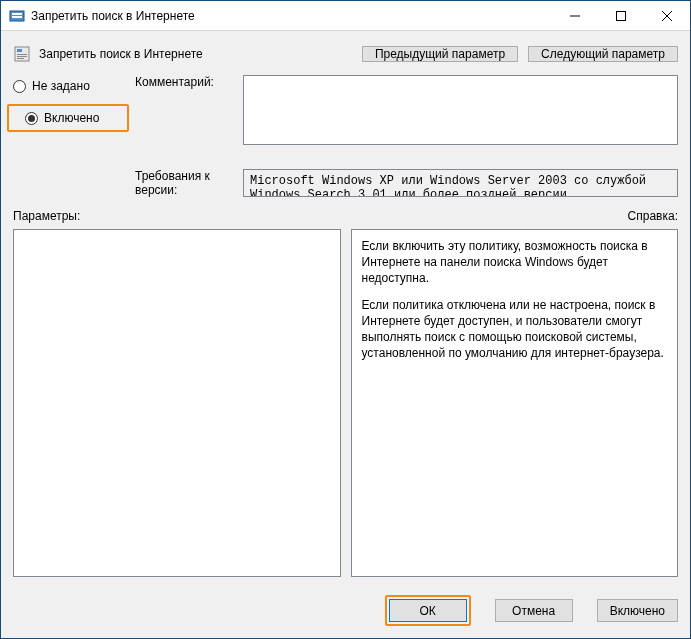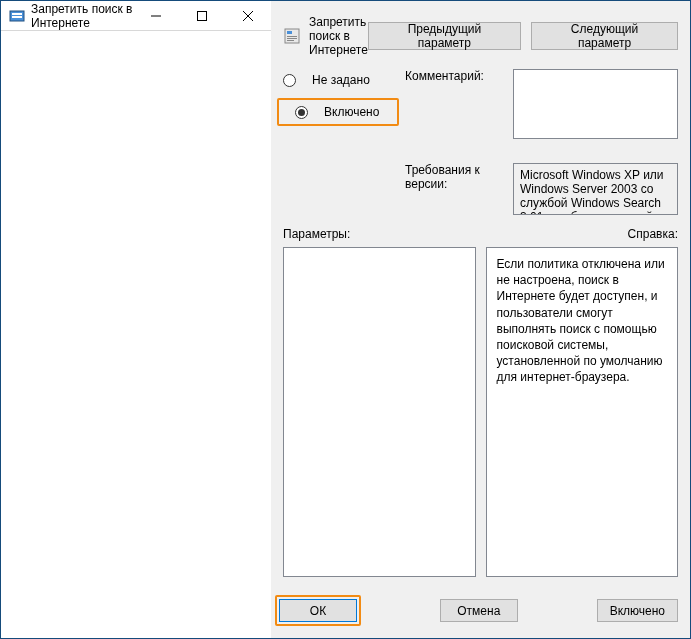--- a/index.html
+++ b/index.html
@@ -1,47 +1,47 @@
 <!DOCTYPE html>
 <html><head>
 <meta charset="utf-8">
 <style>
   * { box-sizing: border-box; }
   html, body { margin: 0; padding: 0; font-family: 'Segoe UI', Tahoma, sans-serif; font-size: 12px; color: #000; }
-  .window { width: 691px; height: 639px; border: 1px solid #154b7b; background: #fff; position: relative; display: flex; flex-direction: row; }
+  .window { width: 691px; height: 639px; border: 1px solid #154b7b; background: #fff; position: relative; display: flex; flex-direction: column; }
   .titlebar { height: 30px; background: #fff; border-bottom: 1px solid #d8d8d8; display: flex; align-items: center; padding-left: 8px; }
   .titlebar .icon { width: 16px; height: 16px; margin-right: 6px; display: inline-flex; align-items: center; justify-content: center; }
   .titlebar .title { flex: 1; font-size: 12px; color: #000; }
   .winbtns { display: flex; height: 100%; }
   .winbtn { width: 46px; height: 29px; display: flex; align-items: center; justify-content: center; background: #fff; }
   .body { flex: 1; background: #f0f0f0; display: flex; flex-direction: column; padding: 0; }
   .header-row { display: flex; align-items: center; padding: 14px 12px 12px 12px; }
   .header-row .h-icon { width: 18px; height: 18px; margin-right: 8px; }
   .header-row .h-title { flex: 1; font-size: 12px; }
   .navbtns { display: flex; gap: 10px; }
   .btn { background: #e1e1e1; border: 1px solid #adadad; padding: 0 12px; height: 24px; font-family: inherit; font-size: 12px; cursor: default; display: inline-flex; align-items: center; justify-content: center; }
-  .btn.big { height: 28px; min-width: 140px; }
+  .btn.big { height: 16px; min-width: 140px; }
   .btn.bot { height: 23px; min-width: 78px; }
   .mid { display: flex; padding: 0 12px 8px 12px; gap: 12px; }
   .radio-col { width: 110px; display: flex; flex-direction: column; gap: 14px; padding-top: 2px; }
-  .radio-row { display: flex; align-items: center; gap: 16px; height: 18px; }
+  .radio-row { display: flex; align-items: center; gap: 6px; height: 18px; }
   .radio { width: 13px; height: 13px; border: 1px solid #333; border-radius: 50%; display: inline-flex; align-items: center; justify-content: center; background: #fff; }
   .radio.checked::after { content: ""; width: 7px; height: 7px; background: #333; border-radius: 50%; display: block; }
   .highlight { border: 2px solid #f28b13; border-radius: 2px; padding: 3px 16px; margin: -5px -6px; }
   .fields-col { flex: 1; display: flex; flex-direction: column; gap: 24px; }
   .field-row { display: flex; gap: 8px; }
   .field-label { width: 100px; padding-top: 0px; }
   .textarea { flex: 1; background: #fff; border: 1px solid #828790; font-family: inherit; font-size: 12px; padding: 4px; resize: none; overflow-y: scroll; height: 70px; }
-  .req-box { flex: 1; background: #f0f0f0; border: 1px solid #828790; padding: 4px 6px; font-size: 12px; height: 52px; overflow-y: scroll; position: relative; }
+  .req-box { flex: 1; background: #f0f0f0; border: 1px solid #828790; padding: 4px 6px; font-size: 12px; height: 28px; overflow-y: scroll; position: relative; font-family: Liberation Mono, monospace; }
   .labels-row { display: flex; padding: 4px 12px 6px 12px; justify-content: space-between; }
   .labels-row .l1 { width: 330px; }
   .panes { flex: 1; display: flex; gap: 10px; padding: 0 12px 10px 12px; min-height: 0; }
   .pane { flex: 1; background: #fff; border: 1px solid #828790; padding: 8px 10px; overflow-y: auto; font-size: 12px; line-height: 1.35; position: relative; }
   .pane.right { overflow-y: scroll; }
-  .footer { display: flex; justify-content: space-between; gap: 8px; padding: 8px 12px 12px 4px; align-items: center; }
+  .footer { display: flex; justify-content: flex-end; gap: 24px; padding: 8px 12px 12px 4px; align-items: center; }
   .ok-wrap { border: 2px solid #f28b13; border-radius: 2px; padding: 2px; display: inline-flex; }
   .ok-wrap .btn { border: 1.5px solid #0078d7; }
   p { margin: 0 0 10px 0; }
   ::-webkit-scrollbar { width: 17px; }
   ::-webkit-scrollbar-track { background: #f0f0f0; }
   ::-webkit-scrollbar-thumb { background: #cdcdcd; border: 1px solid #f0f0f0; }
   ::-webkit-scrollbar-button { background: #f0f0f0; height: 17px; display: block; }
 </style>
 </head>
 <body>
@@ -125,20 +125,21 @@
     </div>
 
     <div class="labels-row">
       <div class="l1">Параметры:</div>
       <div>Справка:</div>
     </div>
 
     <div class="panes">
       <div class="pane"></div>
       <div class="pane right">
+        <p>Если включить эту политику, возможность поиска в Интернете на панели поиска Windows будет недоступна.</p>
         <p>Если политика отключена или не настроена, поиск в Интернете будет доступен, и пользователи смогут выполнять поиск с помощью поисковой системы, установленной по умолчанию для интернет-браузера.</p>
       </div>
     </div>
 
     <div class="footer">
       <span class="ok-wrap">
         <button class="btn bot">ОК</button>
       </span>
       <button class="btn bot">Отмена</button>
       <button class="btn bot">Включено</button>

